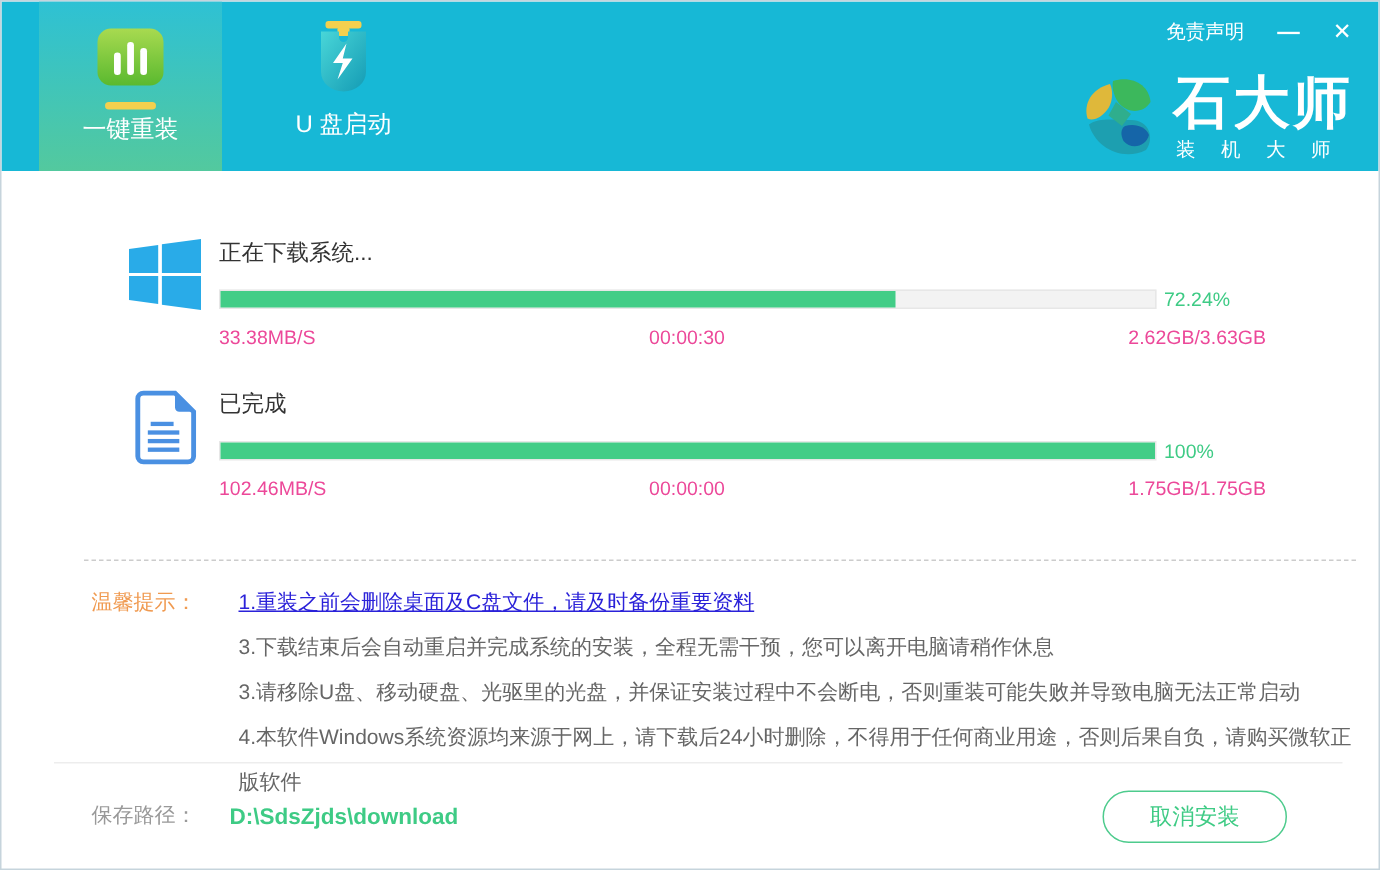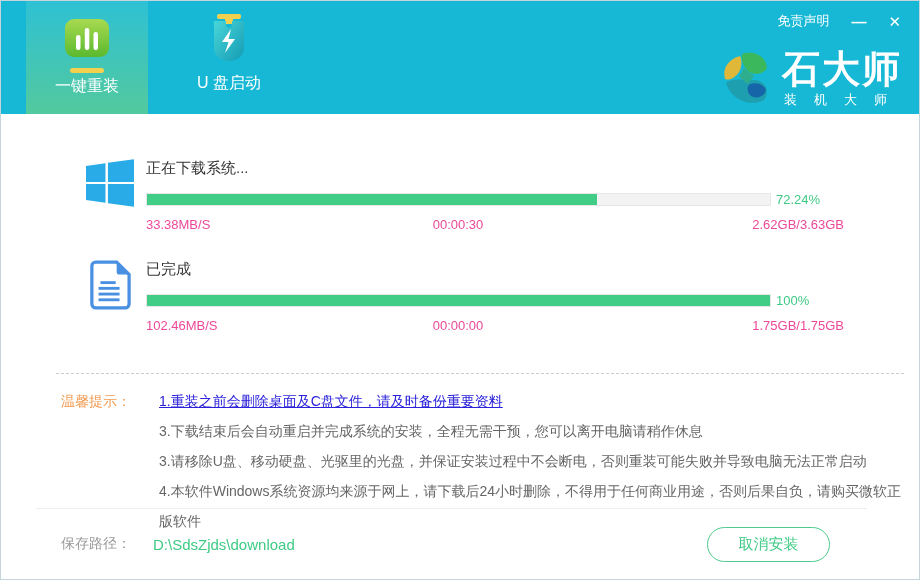--- a/index.html
+++ b/index.html
@@ -42,23 +42,23 @@
 
   
   .dashed-divider { border-top:1px dashed #ccc; margin:40px 15px 0 55px; }
   .tips { display:flex; margin:12px 15px 0 60px; }
   .tips-label { color:#f09a50; font-size:14px; line-height:30px; flex-shrink:0; }
   .tips-list { margin-left:28px; }
   .tip { color:#666; font-size:14px; line-height:30px; }
   .tip.highlight { color:#2b22d9; text-decoration:underline; }
 
   
-  .footer { position:absolute; left:35px; right:52px; bottom:0; height:71px; border-top:1px solid #ededed; display:flex; align-items:center; }
+  .footer { position:absolute; left:35px; right:24px; bottom:0; height:71px; border-top:1px solid #ededed; display:flex; align-items:center; }
   .path-label { color:#999; font-size:14px; margin-left:25px; }
-  .path-value { color:#3ecb85; font-size:15px; margin-left:22px; }
+  .path-value { color:#3ecb85; font-size:15px; margin-left:22px;font-weight:bold; }
   .cancel-btn { margin-left:auto; margin-right:37px; width:123px; height:35px; border:1px solid #4ecb8d; border-radius:18px; background:#fff; color:#3fcb85; font-size:15px; font-family:inherit; cursor:pointer; }
 </style>
 </head>
 <body>
 
 <div class="window">
 
   <div class="header">
     <div class="nav">
 

